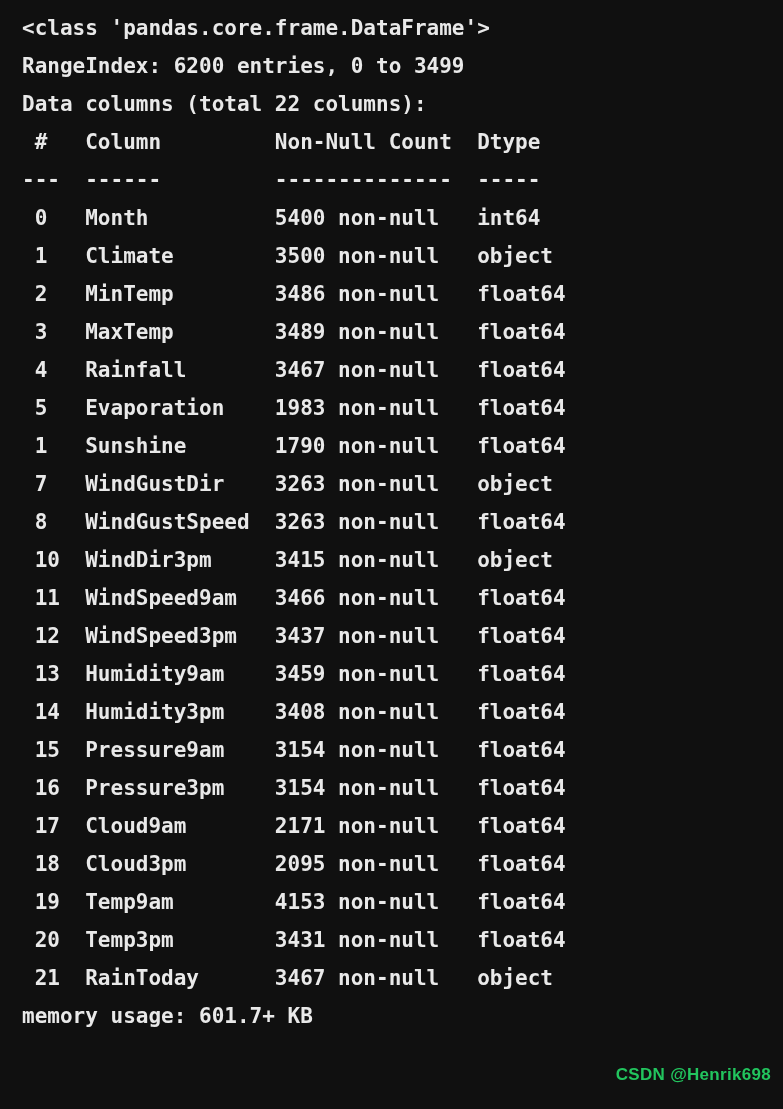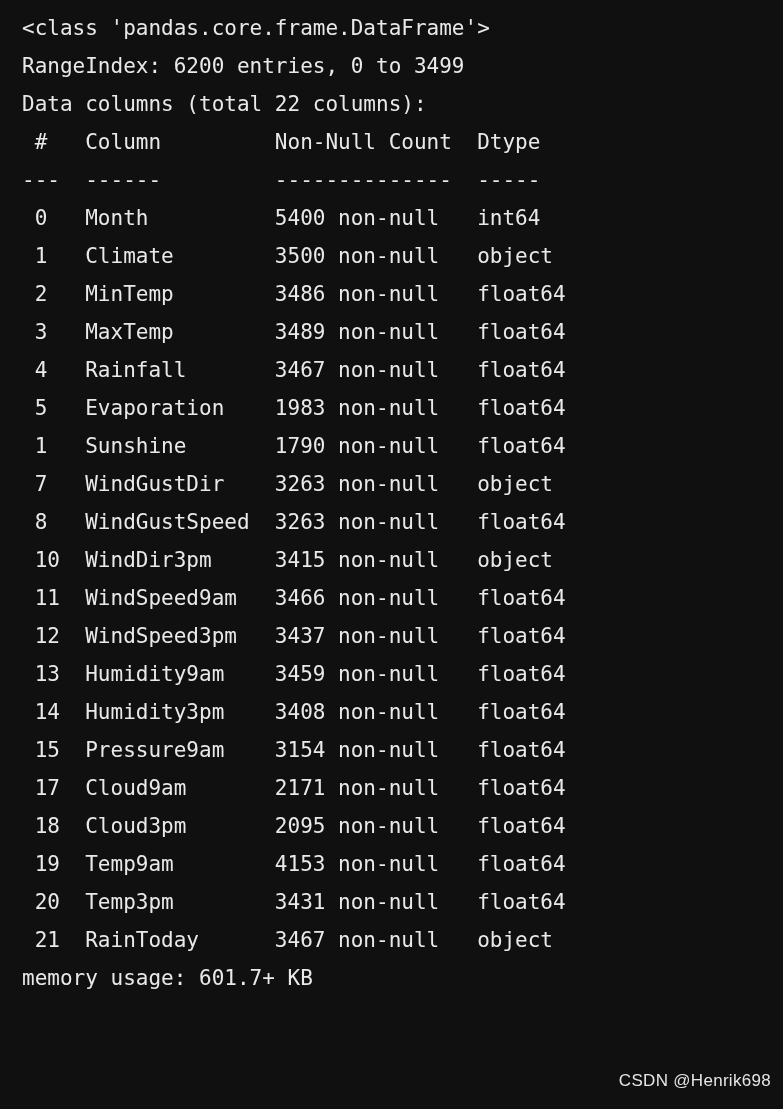--- a/index.html
+++ b/index.html
@@ -12,38 +12,39 @@
     width: 783px;
     height: 1109px;
     background: #101010;
     overflow: hidden;
     box-sizing: border-box;
     padding: 9px 0 0 22px;
     font-family: "DejaVu Sans Mono", "Liberation Mono", monospace;
     font-size: 21px;
     line-height: 38px;
     color: #e9e9e9;
+    font-weight: bold;
     -webkit-font-smoothing: antialiased;
   }
   .line {
     white-space: pre;
     height: 38px;
     font-family: "DejaVu Sans Mono", "Liberation Mono", monospace;
     font-size: 21px;
     letter-spacing: 0px;
     color: #e9e9e9;
   }
   .watermark {
     position: absolute;
     right: 12px;
-    bottom: 18px;
+    bottom: 24px;
     font-family: "Liberation Sans", "DejaVu Sans", sans-serif;
     font-size: 17px;
     line-height: 20px;
-    color: #e5e5e5;
+    color: #22c55e;
     letter-spacing: 0.3px;
     white-space: pre;
   }
 </style>
 </head>
 <body>
 
 <div id="terminal">
 
   <div class="line">&lt;class 'pandas.core.frame.DataFrame'&gt;</div>
@@ -64,20 +65,21 @@
   <div class="line"> 5   Evaporation    1983 non-null   float64</div>
   <div class="line"> 1   Sunshine       1790 non-null   float64</div>
   <div class="line"> 7   WindGustDir    3263 non-null   object </div>
   <div class="line"> 8   WindGustSpeed  3263 non-null   float64</div>
   <div class="line"> 10  WindDir3pm     3415 non-null   object </div>
   <div class="line"> 11  WindSpeed9am   3466 non-null   float64</div>
   <div class="line"> 12  WindSpeed3pm   3437 non-null   float64</div>
   <div class="line"> 13  Humidity9am    3459 non-null   float64</div>
   <div class="line"> 14  Humidity3pm    3408 non-null   float64</div>
   <div class="line"> 15  Pressure9am    3154 non-null   float64</div>
+  <div class="line"> 16  Pressure3pm    3154 non-null   float64</div>
   <div class="line"> 17  Cloud9am       2171 non-null   float64</div>
   <div class="line"> 18  Cloud3pm       2095 non-null   float64</div>
   <div class="line"> 19  Temp9am        4153 non-null   float64</div>
   <div class="line"> 20  Temp3pm        3431 non-null   float64</div>
   <div class="line"> 21  RainToday      3467 non-null   object </div>
 
 
   <div class="line">memory usage: 601.7+ KB</div>
 
   <div class="watermark">CSDN @Henrik698</div>

